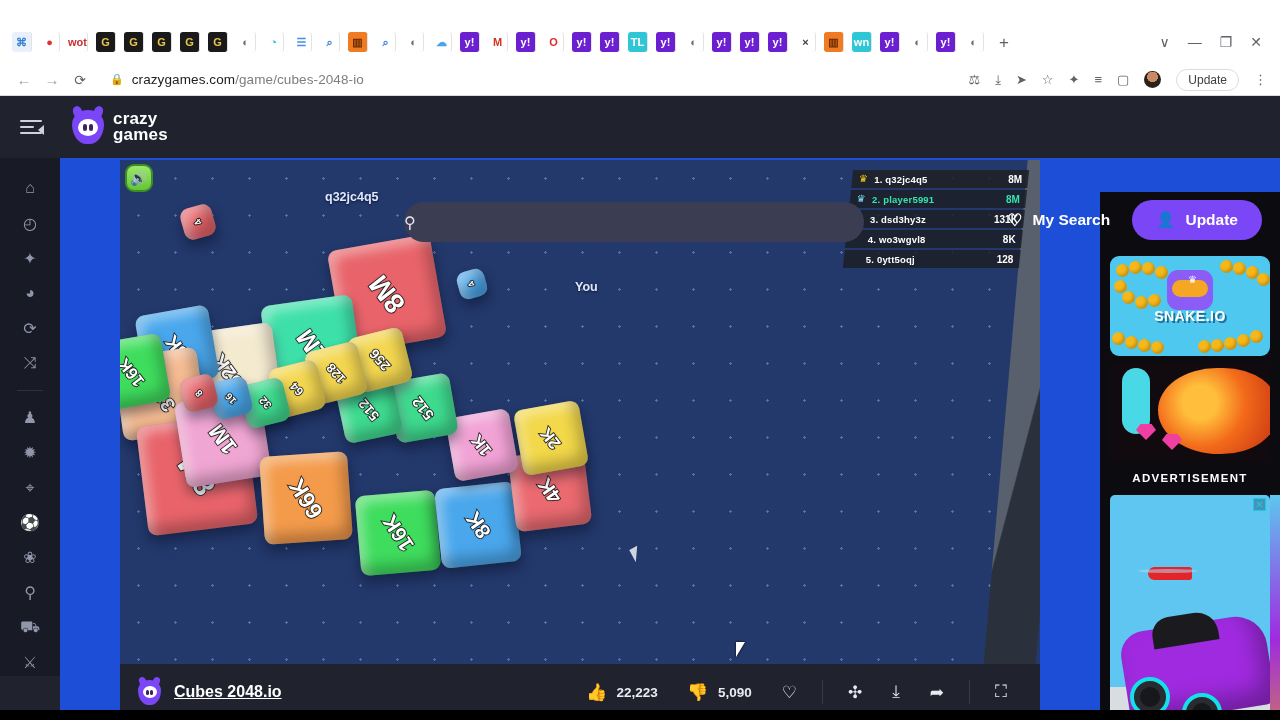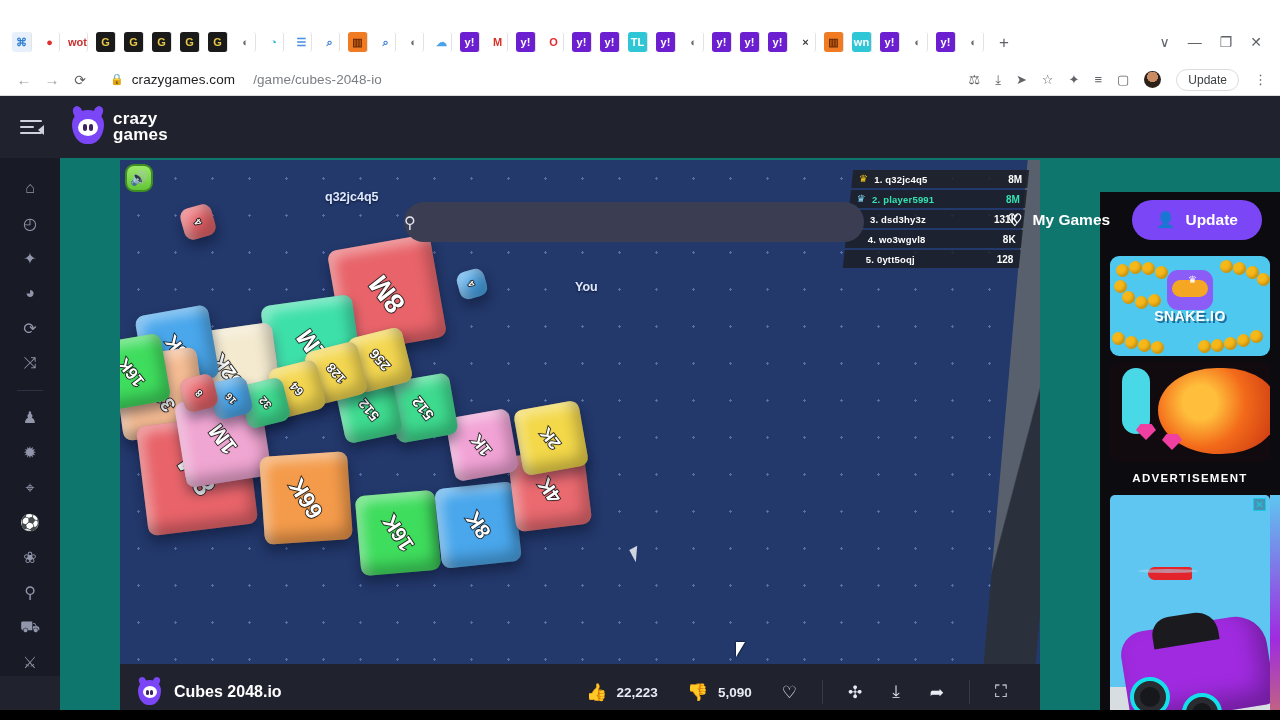--- a/index.html
+++ b/index.html
@@ -30,30 +30,30 @@
 
   .omnibar {
     position:absolute; left:0; top:64px; width:1280px; height:32px;
     background:#fff; display:flex; align-items:center; padding:0 10px;
     border-bottom:1px solid #dcdcdc;
   }
   .navbtn { width:28px; color:#9aa0a6; font-size:15px; text-align:center; }
   .navbtn.reload { color:#5f6368; font-size:14px; }
   .lock { margin:0 8px 0 16px; font-size:11px; color:#5f6368; }
   .url { font-size:13.5px; color:#202124; letter-spacing:.1px; }
-  .url .dim { color:#7a7d81;margin-left:18px; }
+  .url .dim { color:#7a7d81; }
   .omni-right { margin-left:auto; display:flex; align-items:center; gap:15px; padding-right:4px;}
   .oicon { font-size:13px; color:#5f6368; }
   .avatar { width:17px; height:17px; border-radius:50%;
     background:radial-gradient(circle at 50% 35%, #c88b63 0 38%, #2b2118 39% 100%); }
   .updbtn { border:1px solid #dadce0; border-radius:13px; padding:3px 11px; font-size:12px; color:#3c4043;}
   .kebab { font-size:13px; color:#5f6368; letter-spacing:-1px;}
 
   
-  .cg-page { position:absolute; left:0; top:96px; width:1280px; height:624px; background:#0f766e; }
+  .cg-page { position:absolute; left:0; top:96px; width:1280px; height:624px; background:#1d4ed8; }
   .cg-header {
     position:absolute; left:0; top:0; width:1280px; height:62px;
     background:#20222e; display:flex; align-items:center;
   }
   .burger { width:30px; margin-left:20px; display:flex; flex-direction:column; gap:4px; }
   .burger i { display:block; height:2px; background:#cfd2dd; border-radius:2px; }
   .burger i:nth-child(1){width:22px}
   .burger i:nth-child(2){width:14px}
   .burger i:nth-child(3){width:22px}
   .burger-arrow{position:absolute; left:38px; top:29px; width:0;height:0;
@@ -132,21 +132,21 @@
 
   
   .gbar{position:absolute;left:120px;bottom:0;width:920px;height:56px;background:#20222e;
     display:flex;align-items:center;}
   .gbar-logo{width:23px;height:25px;background:#7b46f6;margin-left:18px;
     border-radius:50% 50% 45% 45% / 42% 42% 58% 58%;position:relative;display:flex;align-items:center;justify-content:center;}
   .gbar-logo:before,.gbar-logo:after{content:"";position:absolute;top:-3px;width:7px;height:8px;background:#7b46f6;border-radius:50% 50% 0 0;}
   .gbar-logo:before{left:1px;transform:rotate(-22deg);} .gbar-logo:after{right:1px;transform:rotate(22deg);}
   .gbar-face{width:14px;height:12px;background:#fff;border-radius:50%;z-index:2;display:flex;align-items:center;justify-content:center;gap:1.5px;}
   .gbar-face i{width:3px;height:5px;background:#3a2360;border-radius:2px;}
-  .gbar-title{color:#fff;font-weight:800;font-size:16px;margin-left:13px;}
+  .gbar-title{color:#fff;font-weight:800;font-size:16px;margin-left:13px;text-decoration:underline;}
   .gbar-actions{margin-left:auto;display:flex;align-items:center;gap:0;padding-right:18px;}
   .act{display:flex;align-items:center;gap:9px;color:#e9ebf3;font-size:17px;padding:0 15px;}
   .act .num{font-size:13.5px;font-weight:700;}
   .vsep{width:1px;height:24px;background:#363a4c;margin:0 10px;}
 
   
   .ads{position:absolute;right:0;top:96px;width:180px;height:624px;background:#0c0c10;}
   .ad-snake{position:absolute;left:10px;top:64px;width:160px;height:100px;border-radius:9px;overflow:hidden;
     background:#4fc8ef;}
   .snake-label{position:absolute;left:0;right:0;top:52px;text-align:center;color:#fff;font-weight:900;
@@ -515,21 +515,21 @@
 
       </div>
     </div>
 
   <div class="search-box">
         <span class="search-ico">⚲</span>
       </div>
       <div class="hdr-right">
         <div class="mygames">
           <span class="heart-ico">♡</span>
-          <span>My Games</span>
+          <span>My Search</span>
         </div>
         <div class="login-btn">
           <span>👤</span>
           <span>Update</span>
         </div>
       </div>
     </div>
 
   <div class="blackbar"></div>
 </div>

